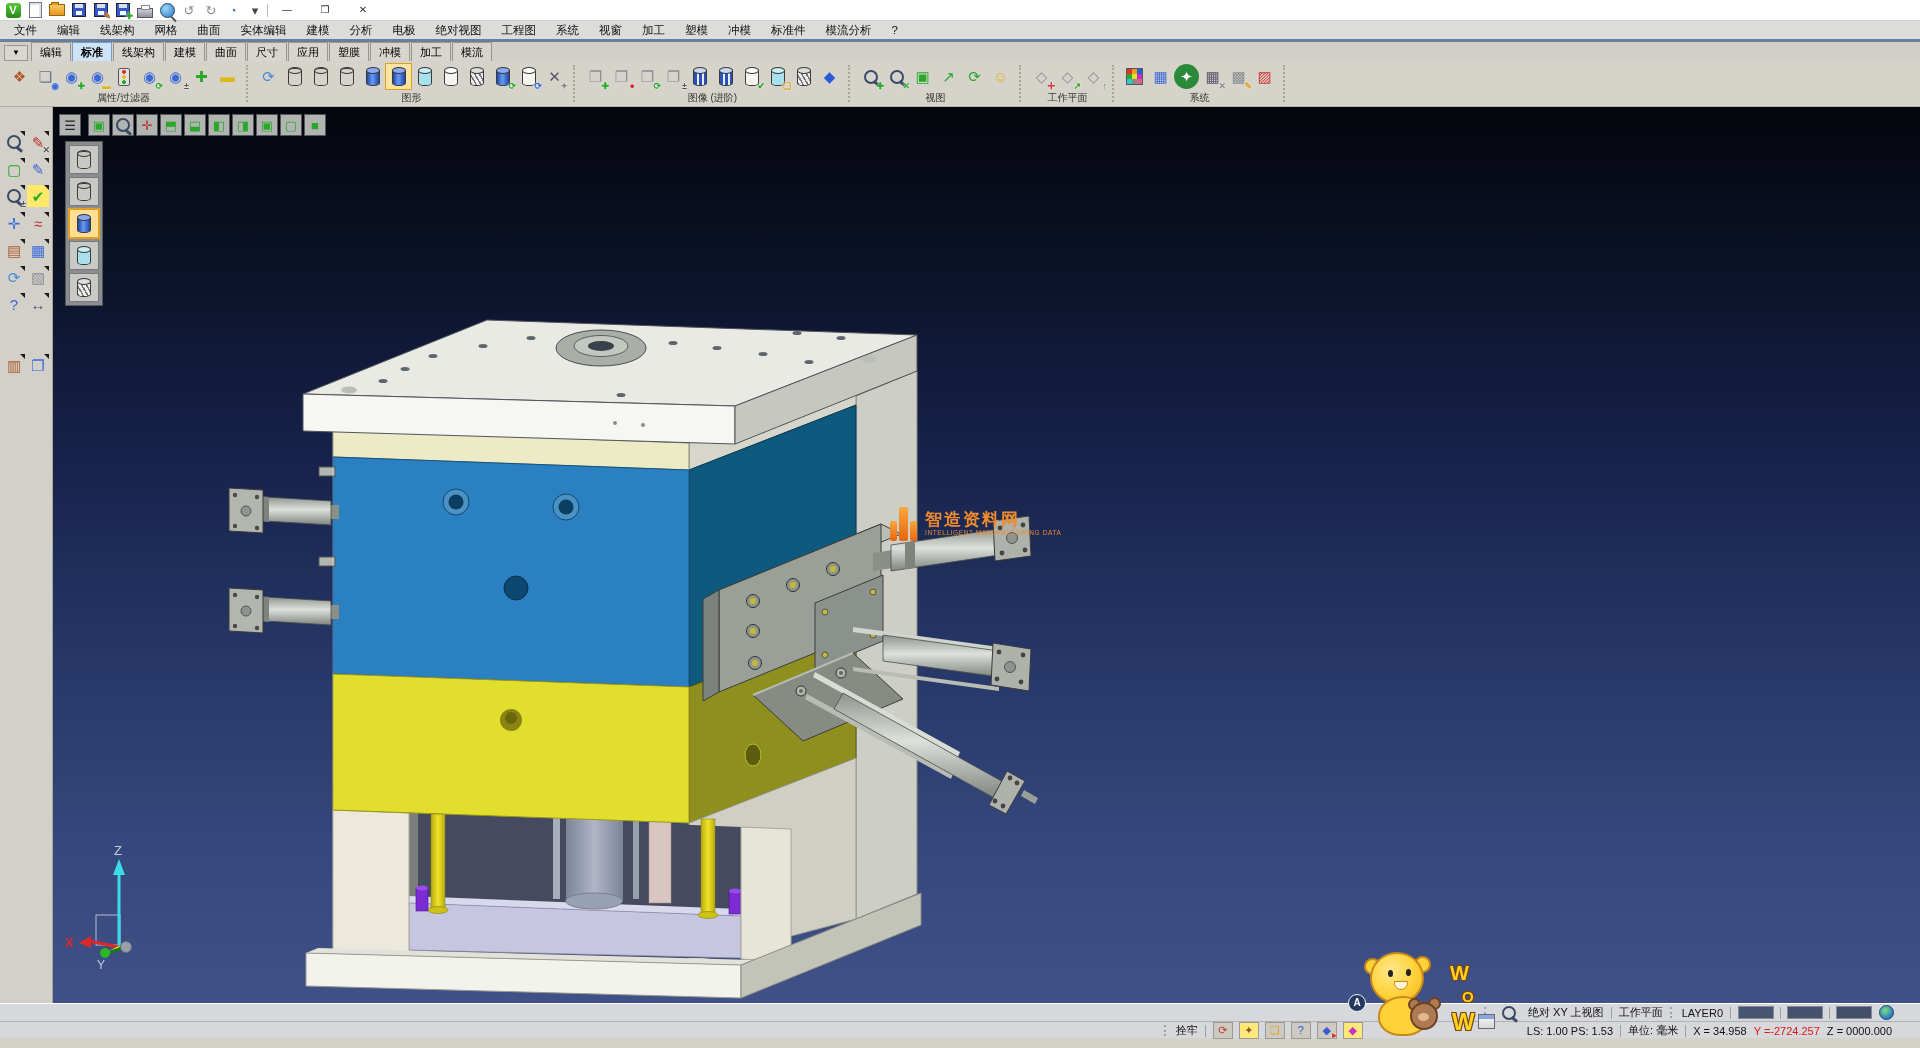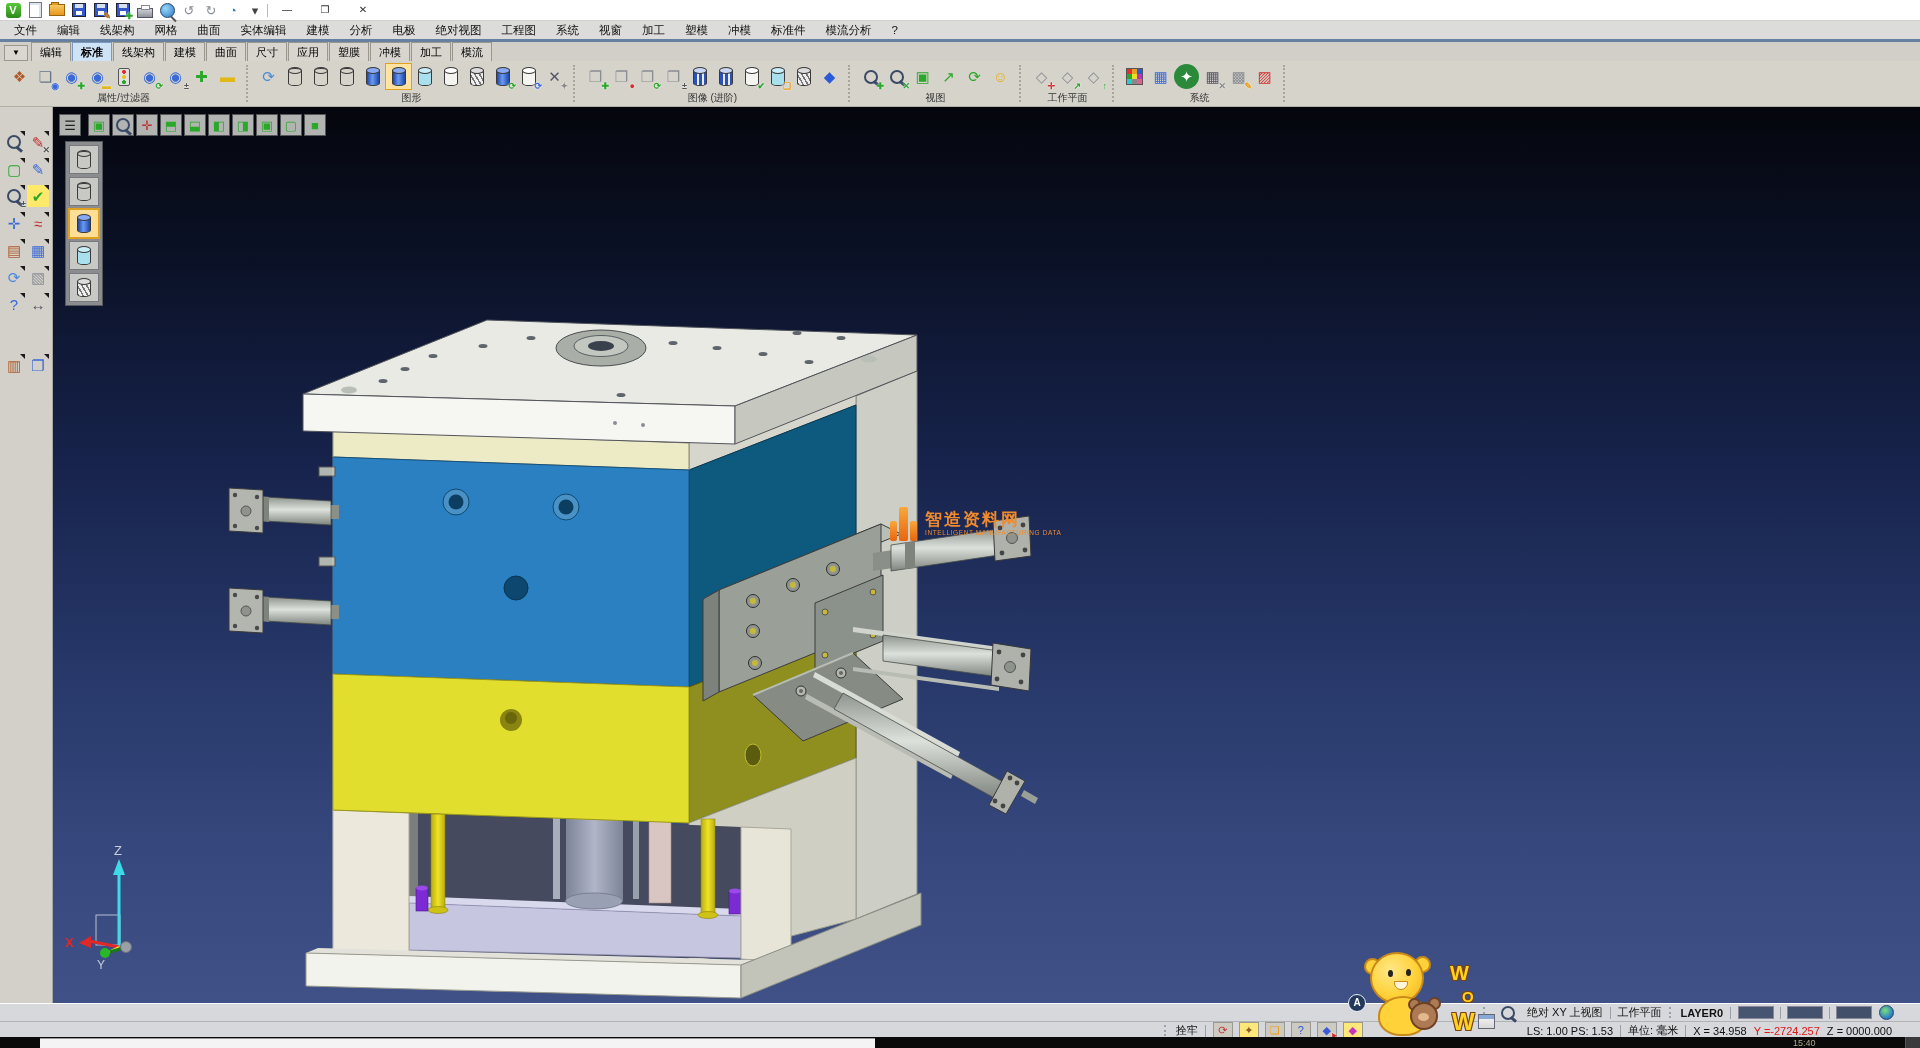--- a/index.html
+++ b/index.html
@@ -92,21 +92,21 @@
   .wm-s{font-size:6.5px;color:#ef8a2d;letter-spacing:0.6px;}
   
   .statusbar{position:absolute;top:1003px;left:0;width:1920px;height:34px;background:#d7d8dc;
              border-top:1px solid #fdfdfd;font-size:11px;color:#111;}
   .srow{height:17px;display:flex;align-items:center;justify-content:flex-end;gap:7px;}
   .srow1{border-bottom:1px solid #b0b2b8;padding-right:26px;}
   .srow2{padding-right:28px;}
   .vsep{width:1px;height:12px;background:#9aa0a8;flex:none;}
   .grip{width:3px;height:11px;border-left:2px dotted #9aa0ac;flex:none;}
   .swatch{width:34px;height:11px;border:1px solid #889;flex:none;}
-  .slayer{font-weight:bold;}
+  .slayer{font-weight:normal;}
   .sic{width:18px;height:15px;border:1px solid #9a9a92;background:#cdcac2;display:inline-flex;
        align-items:center;justify-content:center;position:relative;flex:none;}
   .sic .g{font-size:11px;line-height:1;}
   .mgap{width:150px;flex:none;}
   .ycoord{color:#e01818;}
   
   .taskstrip{position:absolute;top:1037px;left:0;width:1920px;height:11px;background:#0a0a0a;}
   .tseg{position:absolute;left:40px;top:1px;width:835px;height:10px;background:#f4f4f4;border-top:1px solid #999;}
   .tclock{position:absolute;left:1793px;top:1px;color:#b0a890;font-size:9px;}
   .tsq{position:absolute;right:0;top:0;width:14px;height:11px;background:#3a3a3c;border-left:1px solid #555;}
@@ -809,25 +809,20 @@
       <span>LS: 1.00 PS: 1.53</span>
       <span class="vsep"></span>
       <span>单位: 毫米</span>
       <span class="vsep"></span>
       <span>X = 34.958</span>
       <span class="ycoord">Y =-2724.257</span>
       <span>Z = 0000.000</span>
     </div>
   </div>
 
-  <div class="taskstrip">
-    <span class="tseg"></span>
-    <span class="tclock">15:40</span>
-    <span class="tsq"></span>
-  </div>
 
   <div class="mascot" id="mascot">
     <div class="m-badge">A</div>
     <div class="m-earl"></div>
     <div class="m-earr"></div>
     <div class="m-head"></div>
     <div class="m-eye1"></div>
     <div class="m-eye2"></div>
     <div class="m-mouth"></div>
     <div class="m-body"></div>

